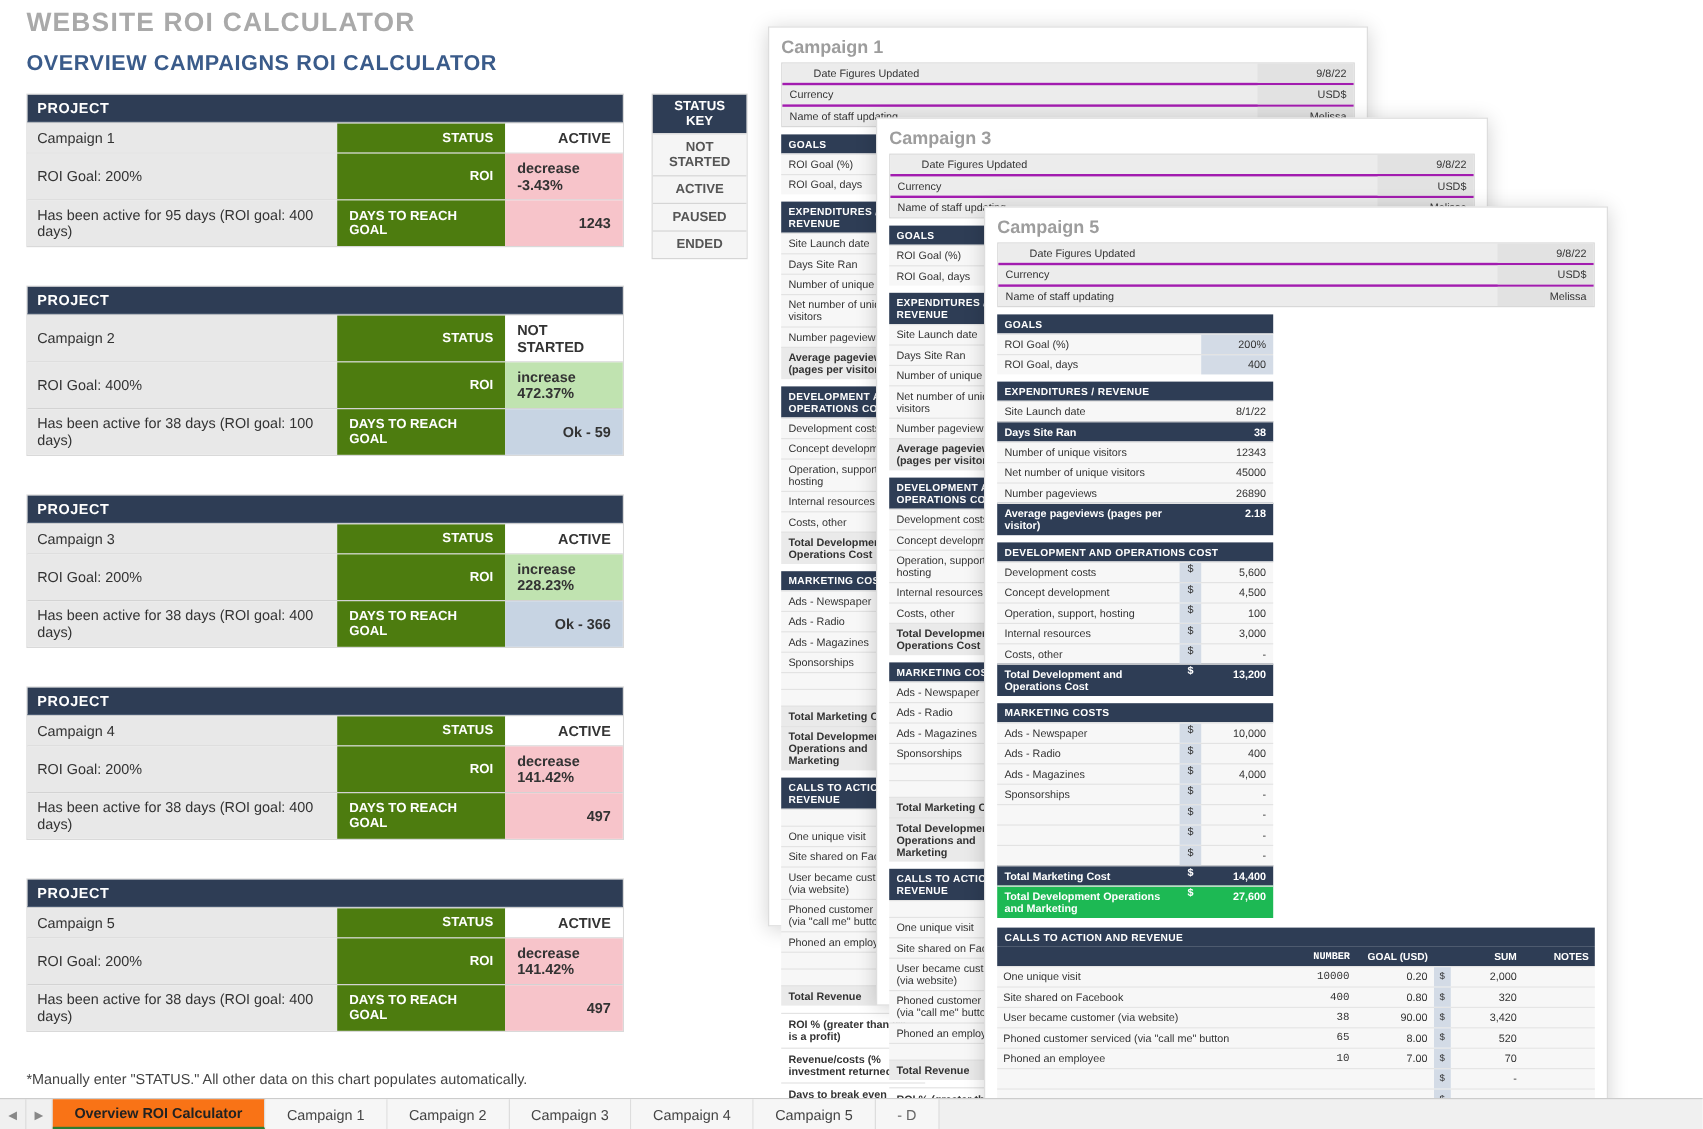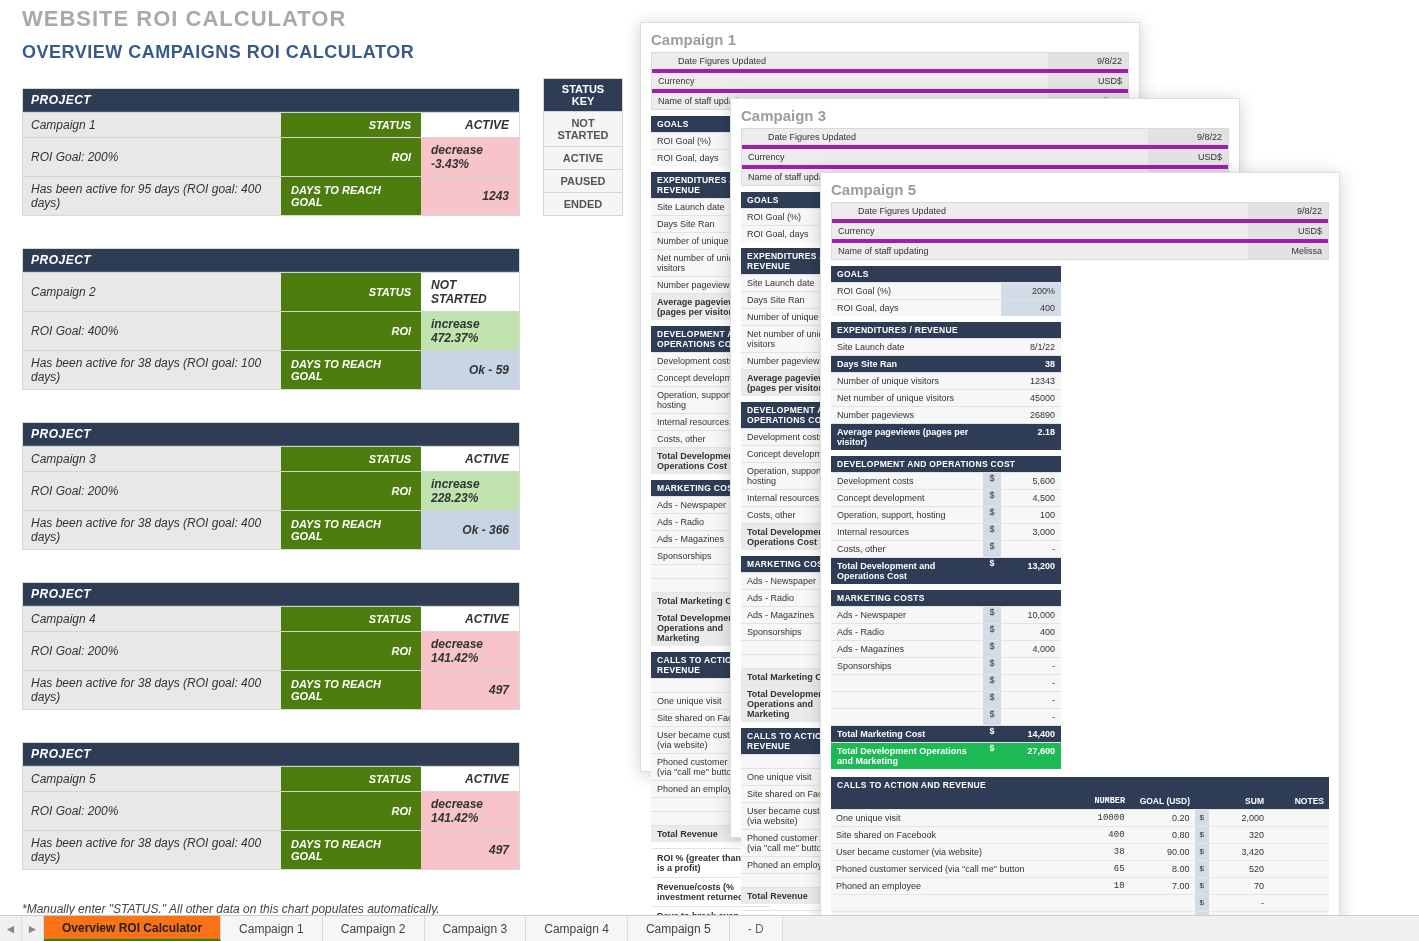--- a/index.html
+++ b/index.html
@@ -22,23 +22,22 @@
   .section-title {
     font-size: 18px;
     font-weight: 600;
     color: #3a5b8a;
     letter-spacing: 0.5px;
     padding: 6px 0 10px 22px;
   }
   .left-panel {
     position: absolute;
     left: 22px;
-    top: 88px;
+    top: 78px;
     width: 498px;
-    font-style: italic;
   }
   .project-card {
     margin-bottom: 32px;
     border: 1px solid #d9d9d9;
   }
   .ph {
     background: #2e3d55;
     color: #fff;
     font-size: 12px;
     font-weight: bold;
@@ -128,21 +127,21 @@
     font-weight: 600;
     padding: 8px 10px 4px 10px;
   }
   .pv-meta {
     margin: 0 10px 6px 10px;
     border: 1px solid #d8d8d8;
   }
   .pv-meta-row {
     display: flex;
     background: #ececec;
-    border-top: 4px solid #a21caf;
+    border-top: 2px solid #a21caf;
     font-size: 9px;
   }
   .pv-meta-row:first-child { border-top: none; padding-left: 20px; }
   .pv-meta-row .k { flex:1; padding:3px 6px; }
   .pv-meta-row .v { flex:0 0 80px; text-align:right; padding:3px 6px; background:#e2e2e2;}
   .pv-section {
     margin: 0 10px 0 10px;
   }
   .pv-head {
     background:#2e3d55;

